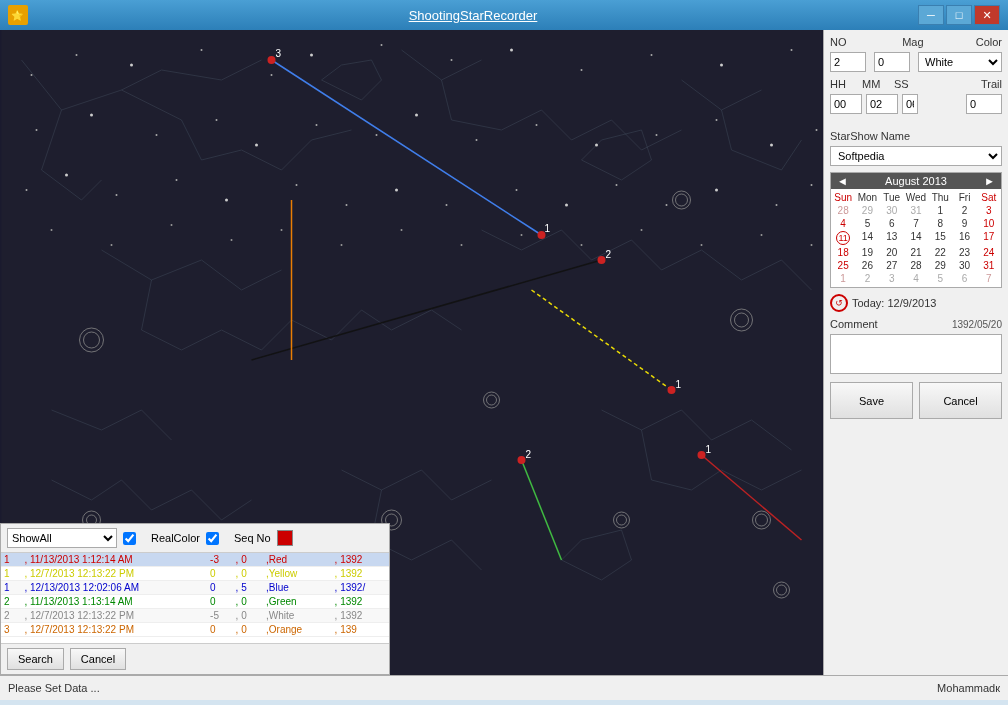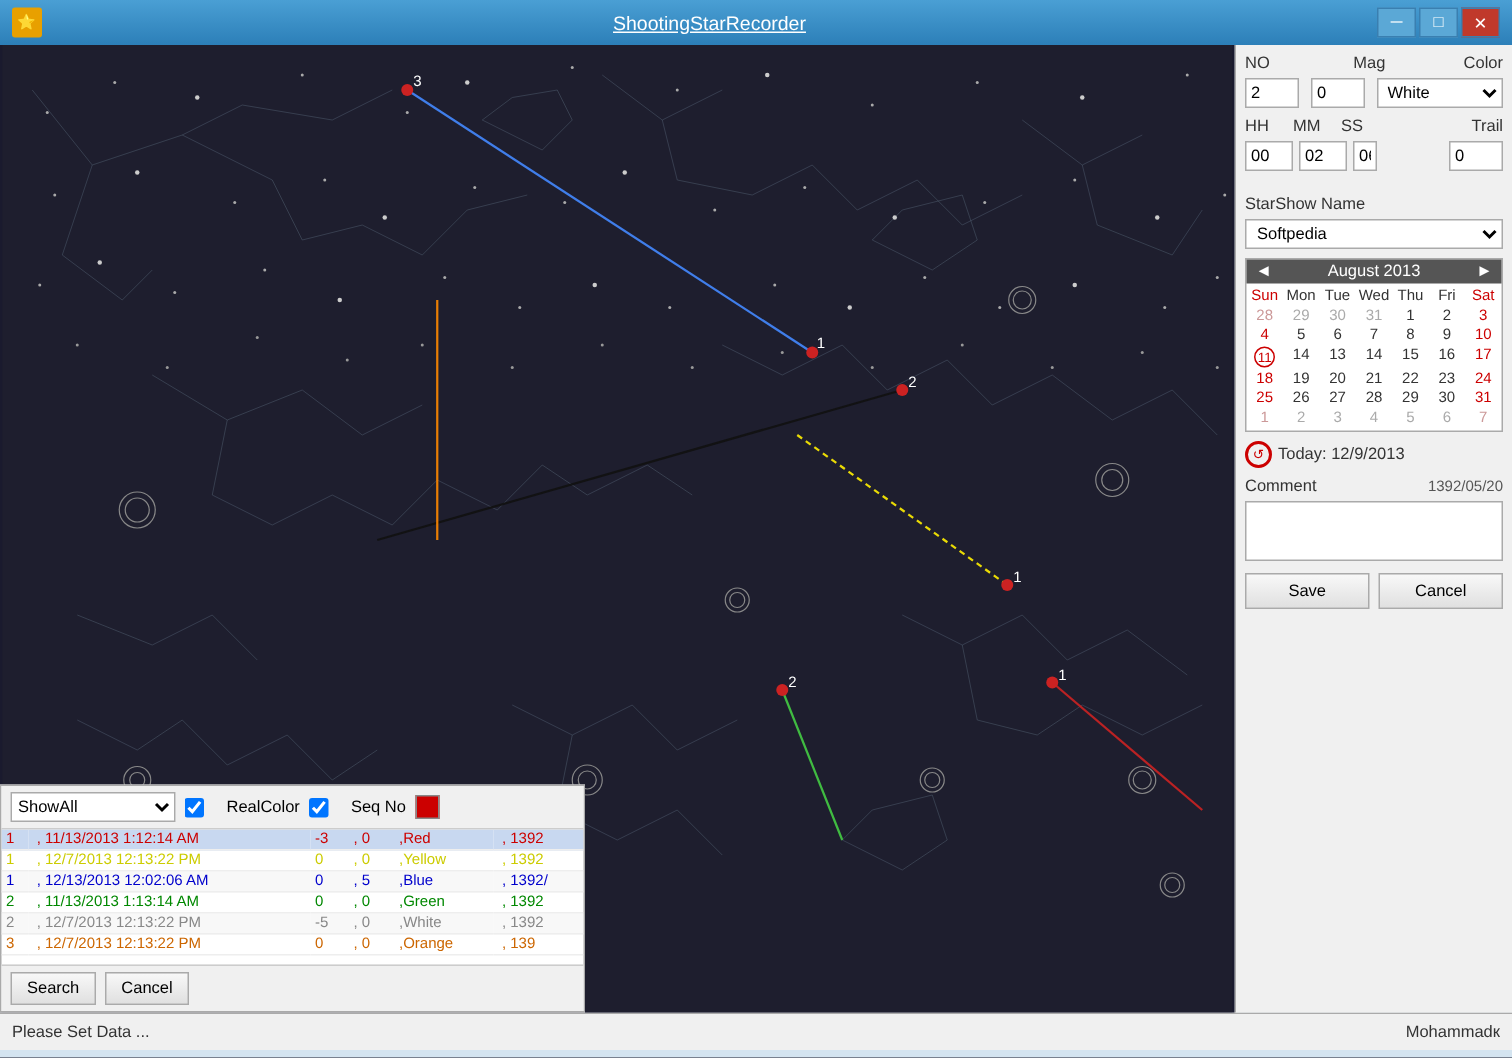--- a/index.html
+++ b/index.html
@@ -178,21 +178,21 @@
       background: white;
     }
 
     .btn-row {
       display: flex;
       gap: 6px;
       margin-top: 4px;
     }
     .panel-btn {
       flex: 1;
-      height: 24px;
+      height: 37px;
       border: 1px solid #aaa;
       background: linear-gradient(to bottom, #f8f8f8, #e0e0e0);
       font-size: 11px;
       cursor: pointer;
     }
 
     
     .bottom-left-panel {
       position: absolute;
       bottom: 0; left: 0;

